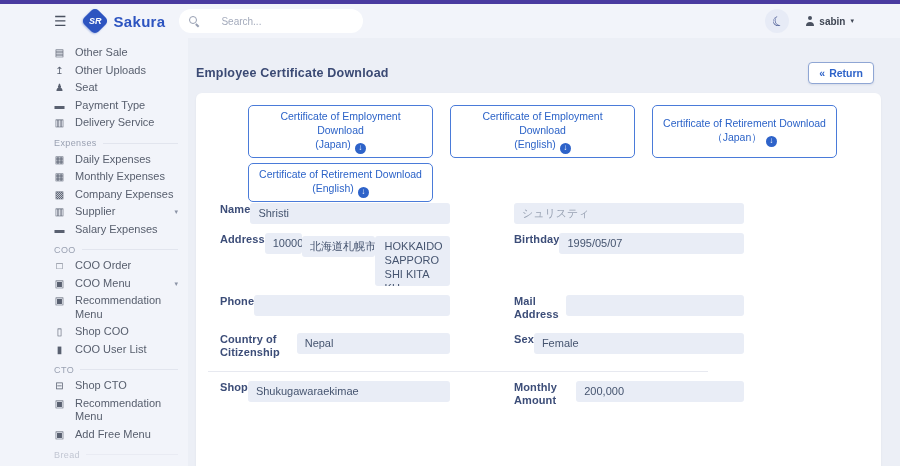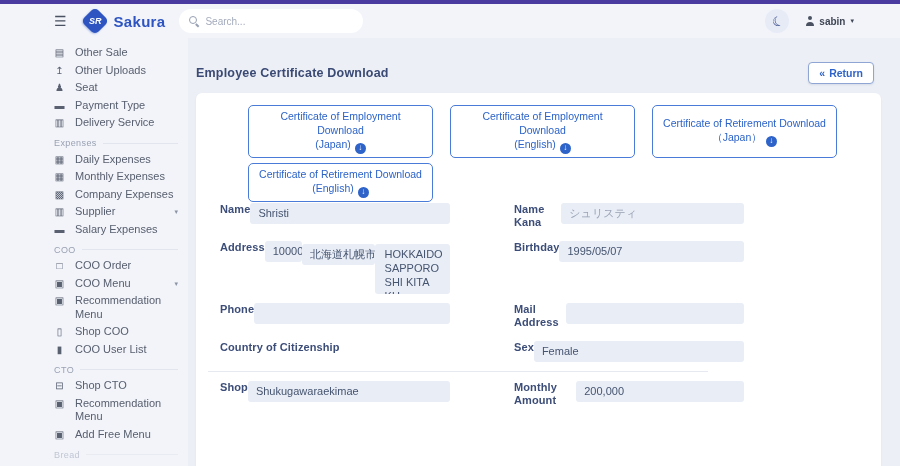--- a/index.html
+++ b/index.html
@@ -8,21 +8,21 @@
   
   .topstrip { position:absolute; top:0; left:0; width:900px; height:4px; background:#4a3ba0; z-index:30; }
 
   
   .header { position:absolute; top:4px; left:0; width:900px; height:34px; background:#f2f4fa; display:flex; align-items:center; z-index:20; }
   .hamburger { margin-left:54px; font-size:14px; color:#4a5160; cursor:pointer; line-height:1; }
   .logo { display:flex; align-items:center; gap:9px; margin-left:18px; }
   .diamond { width:20px; height:20px; background:#2d54c0; border-radius:5px; transform:rotate(45deg); display:flex; align-items:center; justify-content:center; box-shadow:0 1px 2px rgba(45,84,192,.4); }
   .diamond span { transform:rotate(-45deg); color:#fff; font-weight:bold; font-style:italic; font-size:9px; }
   .brand-name { color:#2d54c0; font-weight:bold; font-size:15px; letter-spacing:.3px; }
-  .search-wrap { margin-left:14px; width:184px; height:24px; background:#ffffff; border-radius:12px; display:flex; align-items:center; padding:0 10px; gap:6px; }
+  .search-wrap { margin-left:14px; width:184px; height:24px; background:#ffffff; border-radius:12px; display:flex; align-items:center; padding:0 10px; gap:22px; }
   .mag { width:10px; height:10px; position:relative; display:inline-block; flex:none; }
   .mag::before { content:""; position:absolute; top:0; left:0; width:6px; height:6px; border:1.4px solid #98a0b3; border-radius:50%; }
   .mag::after { content:""; position:absolute; left:7px; top:7px; width:4px; height:1.5px; background:#98a0b3; transform:rotate(45deg); transform-origin:left center; }
   .search-wrap input { border:none; outline:none; flex:1; font-size:10px; color:#4a5160; background:transparent; font-family:"Liberation Sans", sans-serif; }
   .search-wrap input::placeholder { color:#a4abbc; }
   .header-right { margin-left:auto; margin-right:46px; display:flex; align-items:center; gap:16px; }
   .moon-btn { width:24px; height:24px; border-radius:50%; background:#e7ebf6; display:flex; align-items:center; justify-content:center; cursor:pointer; }
   .moon-glyph { color:#273a7e; font-size:13px; line-height:1; transform:rotate(-18deg); }
   .user-menu { display:flex; align-items:center; gap:5px; cursor:pointer; }
   .person { width:9px; height:10px; position:relative; display:inline-block; }
@@ -225,21 +225,20 @@
           </span>
       </button>
     </div>
 
     <div class="form-grid">
       <div class="fgroup">
         <span class="flabel">Name</span>
         <div class="field">Shristi</div>
       </div>
       <div class="fgroup">
-        <span class="flabel">Name Kana</span>
         <div class="field kana">シュリスティ</div>
       </div>
 
       <div class="fgroup">
         <span class="flabel">Address</span>
         <div class="field short">10000</div>
         <div class="field stack-gap">北海道札幌市　北区以下に掲載がない場合</div>
         <div class="field multiline stack-gap">HOKKAIDO SAPPORO SHI KITA KU IKANIKEISAIGANAIBAAI</div>
       </div>
       <div class="fgroup">
@@ -251,20 +250,21 @@
         <span class="flabel">Phone</span>
         <div class="field"></div>
       </div>
       <div class="fgroup">
         <span class="flabel">Mail Address</span>
         <div class="field"></div>
       </div>
 
       <div class="fgroup">
         <span class="flabel">Country of Citizenship</span>
+        <div class="field">Nepal</div>
       </div>
       <div class="fgroup">
         <span class="flabel">Sex</span>
         <div class="field">Female</div>
       </div>
 
       <hr class="divider">
 
       <div class="fgroup">
         <span class="flabel">Shop</span>

